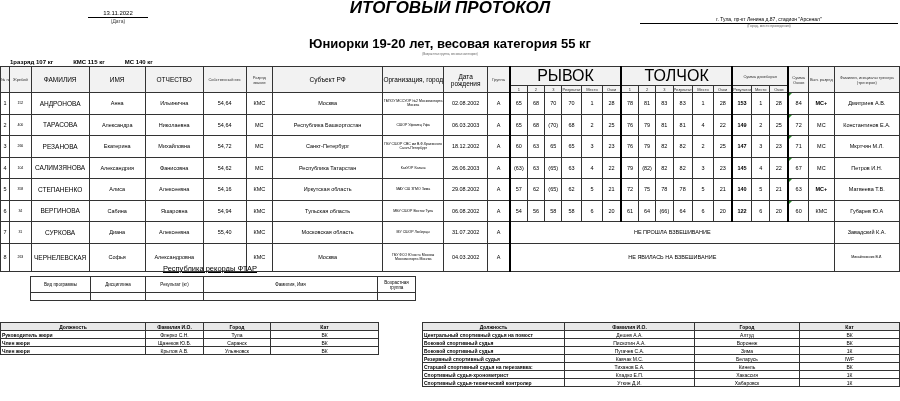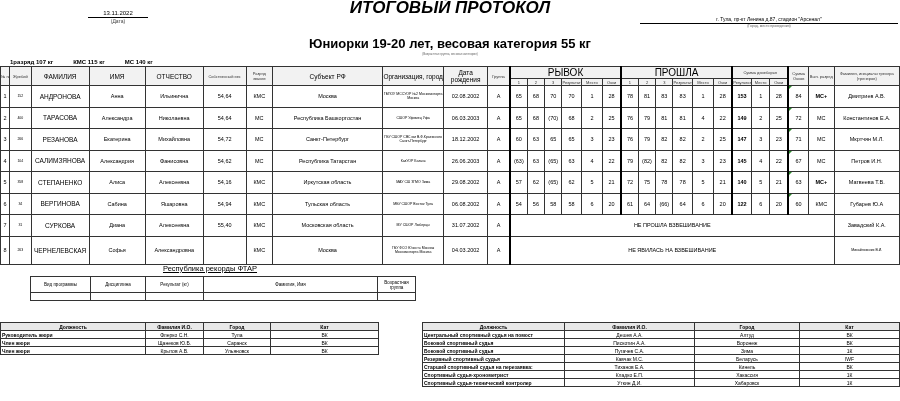--- a/index.html
+++ b/index.html
@@ -14,21 +14,21 @@
   .place-lbl { font-size:3.5px; color:#666; }
   .subtitle { left:0; width:900px; top:36px; text-align:center; font-size:13px; font-weight:bold; }
   .subtitle-lbl { left:0; width:900px; top:52px; text-align:center; font-size:3px; color:#666; }
   .norms { left:10px; top:59px; font-size:6px; font-weight:bold; display:flex; gap:20px; }
 
   table { border-collapse:collapse; table-layout:fixed; }
   .main { left:0; top:66px; width:900px; }
   .main td, .main th { border:1px solid #333; text-align:center; vertical-align:middle; padding:0; overflow:hidden; white-space:nowrap; font-weight:normal; }
   .main th { background:#f2f2f2; font-size:4px; color:#333; }
   .main th.big { font-size:6.5px; color:#000; }
-  .main th.huge { font-size:10px; color:#000;margin-top:45px; }
+  .main th.huge { font-size:16px; color:#000;margin-top:45px; }
   .main td { font-size:5.5px; height:20.5px; }
   .main td.sm { font-size:3.5px; white-space:normal; line-height:1.2; }
   .main td.surname { font-size:6.5px; }
   .main td.bold { font-weight:bold; }
   .main td.status { font-size:5.5px; }
   .main tr.r8 td { height:27px; }
   .thick-l { border-left:2px solid #000 !important; }
   .tri { position:relative; }
   .tri::before { content:""; position:absolute; left:0; top:0; border-left:3px solid #2a8a2a; border-bottom:3px solid transparent; }
 
@@ -113,21 +113,21 @@
       <th rowspan="2" class="big">ФАМИЛИЯ</th>
       <th rowspan="2" class="big">ИМЯ</th>
       <th rowspan="2" class="big">ОТЧЕСТВО</th>
       <th rowspan="2" style="white-space:normal">Собственный вес</th>
       <th rowspan="2" style="white-space:normal">Разряд звание</th>
       <th rowspan="2" class="big">Субъект РФ</th>
       <th rowspan="2" class="big" style="white-space:normal">Организация, город</th>
       <th rowspan="2" class="big" style="white-space:normal">Дата рождения</th>
       <th rowspan="2">Группа</th>
       <th colspan="6" class="huge thick-l">РЫВОК</th>
-      <th colspan="6" class="huge thick-l">ПРОШЛА</th>
+      <th colspan="6" class="huge thick-l">ТОЛЧОК</th>
       <th colspan="3" class="thick-l">Сумма двоеборья</th>
       <th rowspan="2" class="thick-l" style="white-space:normal">Сумма Очков</th>
       <th rowspan="2" style="white-space:normal">Вып. разряд</th>
       <th rowspan="2" style="white-space:normal">Фамилия, инициалы тренера (тренеров)</th>
     </tr>
     <tr style="height:7px">
       <th class="thick-l">1</th>
       <th>2</th>
       <th>3</th>
       <th>Результат</th>

